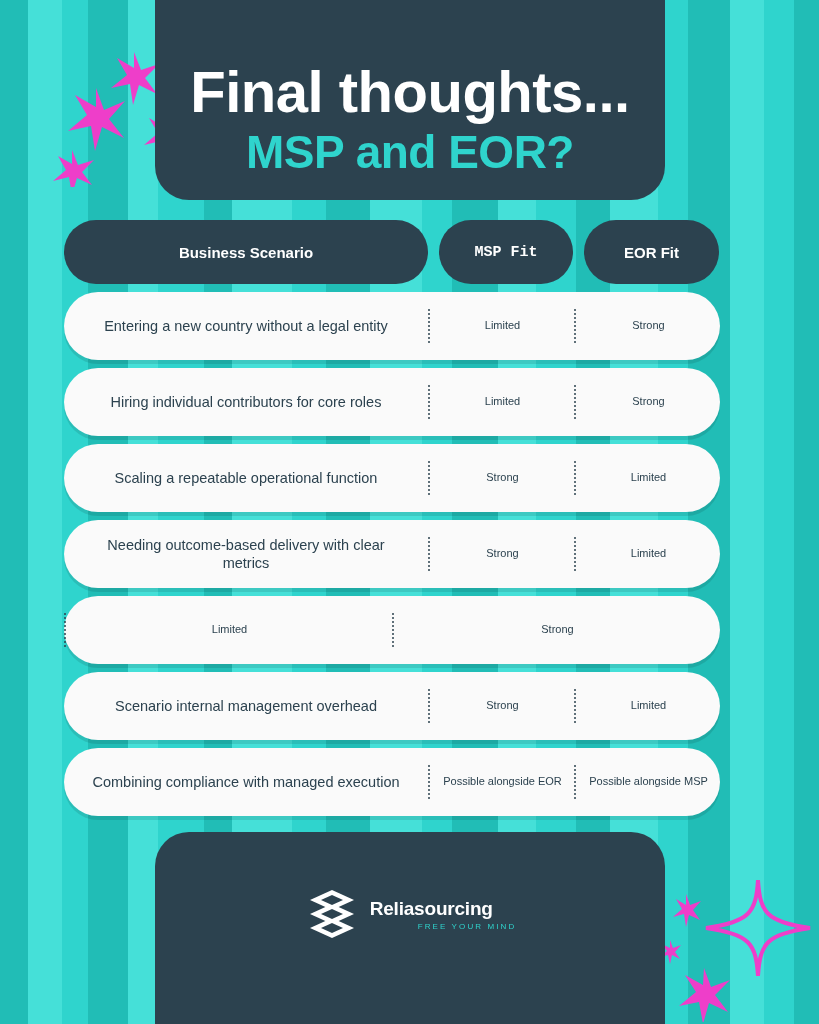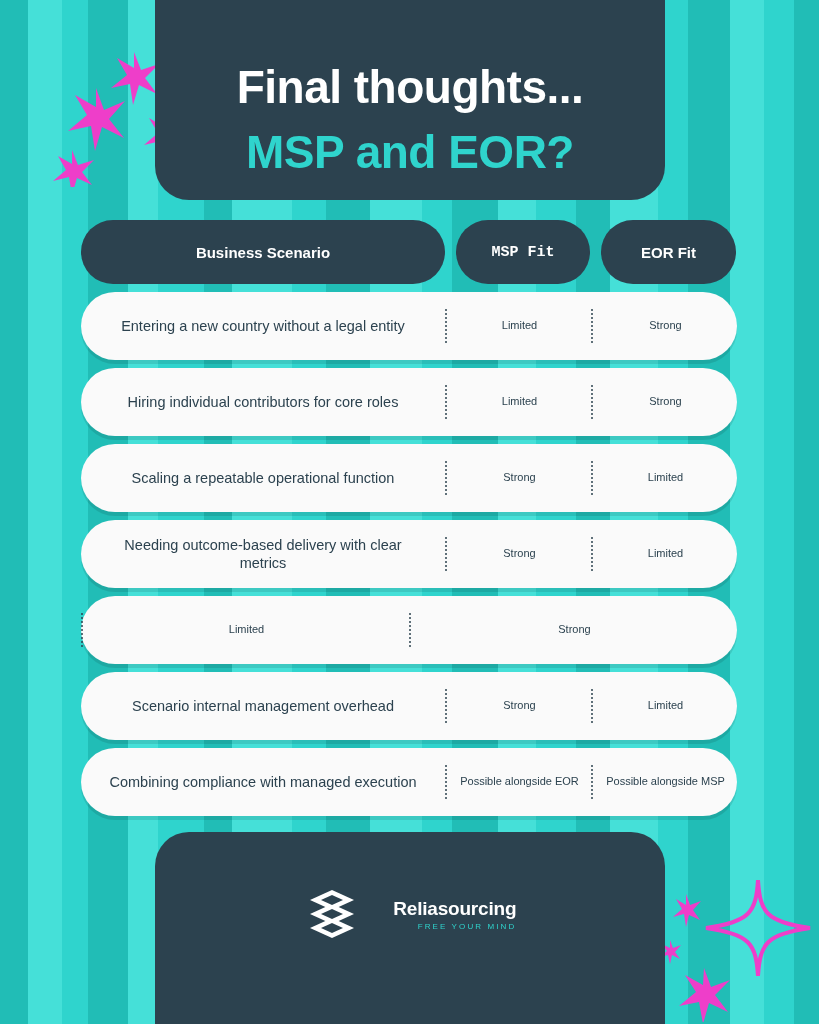--- a/index.html
+++ b/index.html
@@ -46,40 +46,40 @@
     z-index: 2;
     display: flex;
     flex-direction: column;
     align-items: center;
     justify-content: flex-end;
     padding-bottom: 22px;
     box-sizing: border-box;
   }
   .title-1 {
     color: #ffffff;
-    font-size: 46px;
+    font-size: 58px;
     font-weight: bold;
     letter-spacing: -0.5px;
     line-height: 1.05;
     text-align: center;
   }
   .title-2 {
     color: #2fd4cd;
     font-size: 46px;
     font-weight: bold;
     letter-spacing: -0.5px;
     line-height: 1.1;
     text-align: center;
-    margin-top: 16px;
+    margin-top: 5px;
   }
 
   
   .table {
     position: absolute;
-    left: 81px;
+    left: 64px;
     top: 220px;
     width: 656px;
     z-index: 3;
   }
 
   .head-row {
     display: flex;
     align-items: center;
     gap: 11px;
     height: 64px;
@@ -147,21 +147,20 @@
     display: flex;
     align-items: flex-start;
     justify-content: center;
     padding-top: 54px;
     box-sizing: border-box;
   }
   .logo-wrap {
     display: flex;
     align-items: center;
     gap: 10px;
-    text-align: right;
   }
   .logo-text {
     display: flex;
     flex-direction: column;
     justify-content: center;
   }
   .logo-name {
     color: #ffffff;
     font-size: 19px;
     font-weight: bold;

